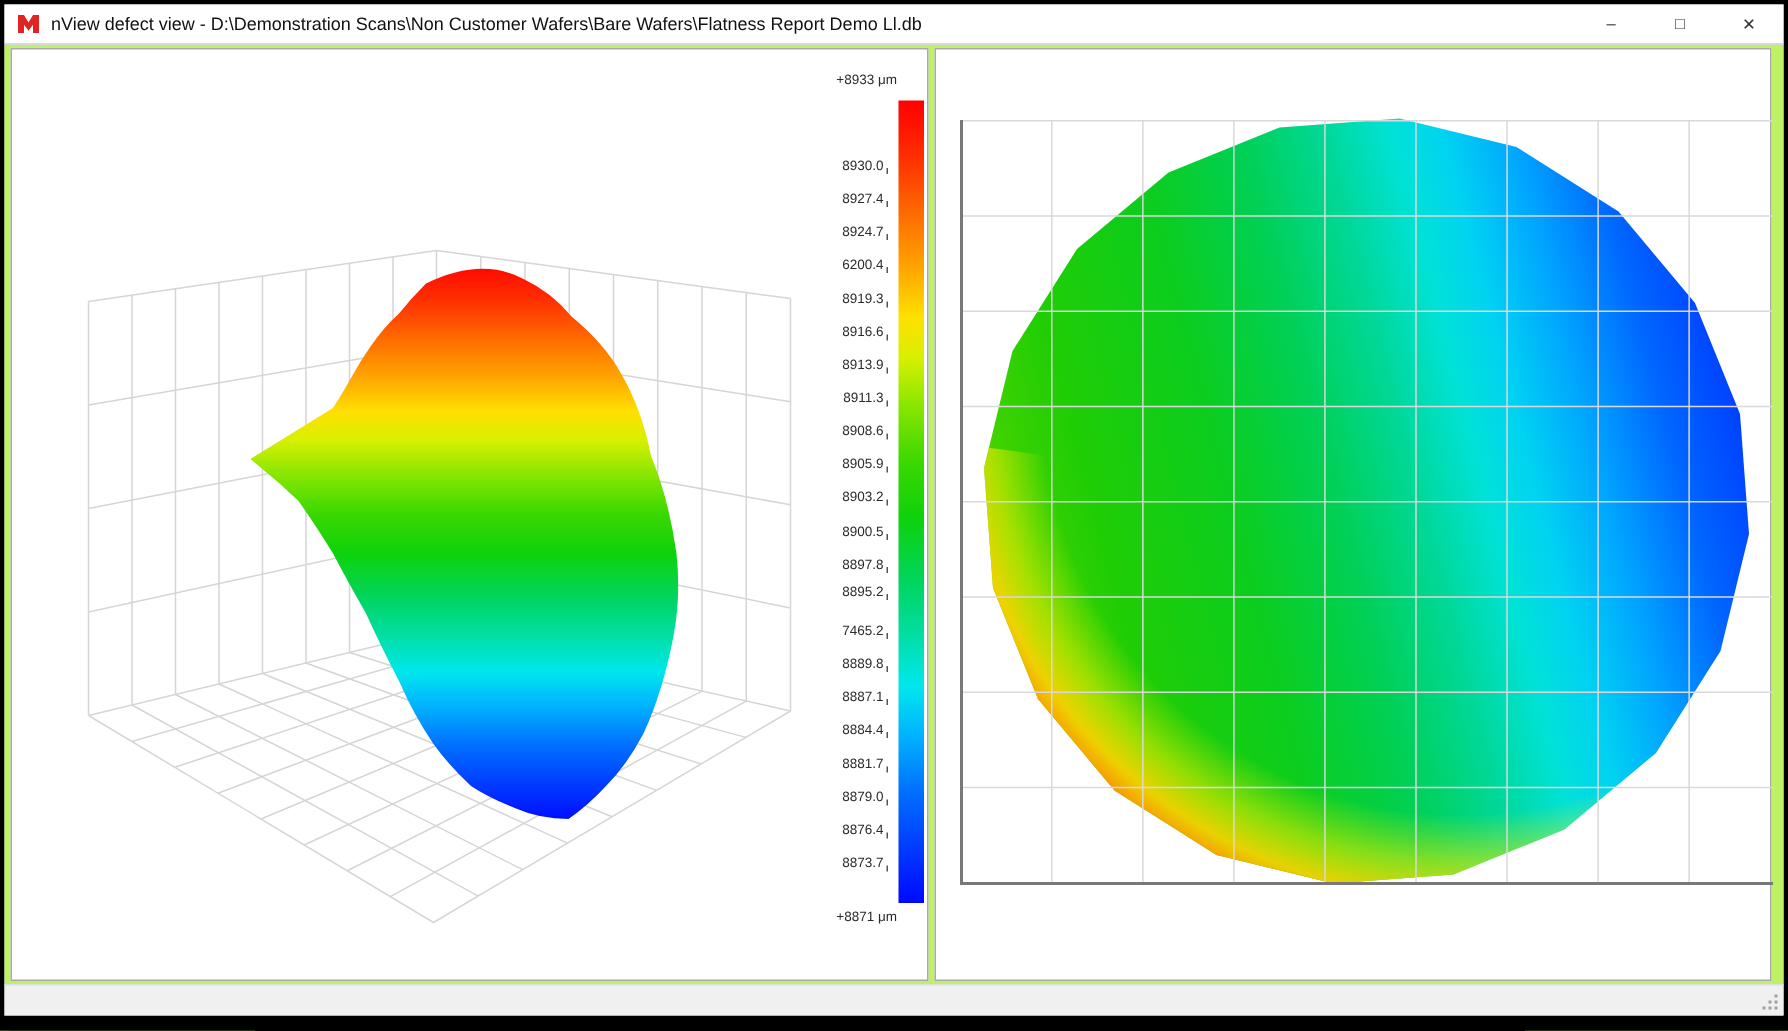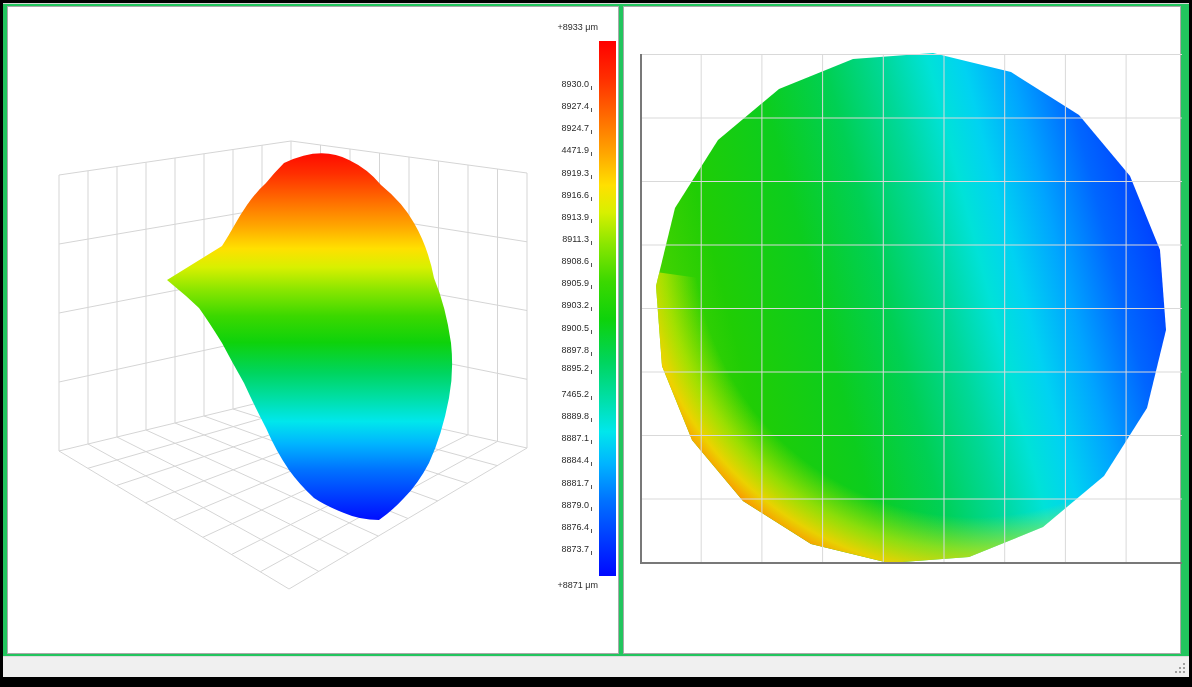--- a/index.html
+++ b/index.html
@@ -12,21 +12,21 @@
   .app-icon{width:16px;height:14px;flex:0 0 auto;}
   .title-text{margin-left:7px;font-size:12px;color:#111;white-space:nowrap;}
   .win-controls{margin-left:auto;display:flex;height:100%;}
   .win-btn{width:46px;height:100%;display:flex;align-items:center;justify-content:center;
            font-size:11px;color:#333;cursor:default;}
   
   .menubar{height:20px;background:#ffffff;display:flex;align-items:center;padding-left:10px;
            font-size:12px;color:#1a1a1a;flex:0 0 auto;}
   .menu-item{padding:1px 7px;}
   
-  .content{flex:1 1 auto;position:relative;background:#22c55e;border-top:1px solid #d6d6d6;}
+  .content{flex:1 1 auto;position:relative;background:#bef264;border-top:1px solid #d6d6d6;}
   .panel{position:absolute;top:2px;bottom:2px;background:#fff;border:1px solid #a9a9a9;box-sizing:border-box;}
   .panel.left{left:4px;width:612px;}
   .panel.right{left:620px;right:8px;}
   .splitter{position:absolute;left:616px;width:4px;top:0;bottom:0;}
   .plot-svg{position:absolute;left:0;top:0;}
   
   .colorbar{position:absolute;left:591px;top:34px;width:17px;height:535px;}
   .cb-label{position:absolute;right:20px;font-size:9px;color:#2b2b2b;white-space:nowrap;}
   .cb-label.top{top:15px;}
   .cb-label.bottom{top:573px;}
@@ -37,20 +37,31 @@
   
   .statusbar{height:20px;background:#f0f0f0;border-top:1px solid #dddddd;position:relative;flex:0 0 auto;}
   .grip{position:absolute;right:2px;bottom:2px;}
 </style>
 </head>
 <body>
 
 <div class="screen">
   <div class="window">
 
+    <div class="titlebar">
+      <svg class="app-icon" viewBox="0 0 16 14">
+        <path d="M1,13 L1,1 L5,1 L8,6 L11,1 L15,1 L15,13 L11,13 L11,7.5 L8,11.5 L5,7.5 L5,13 Z" fill="#e02424"></path>
+      </svg>
+      <span class="title-text">nView defect view - D:\Demonstration Scans\Non Customer Wafers\Bare Wafers\Flatness Report Demo Ll.db</span>
+      <div class="win-controls">
+        <div class="win-btn">–</div>
+        <div class="win-btn">□</div>
+        <div class="win-btn">✕</div>
+      </div>
+    </div>
 
 
     <div class="content">
 
       <div class="panel left">
         <svg class="plot-svg" id="svg3d" width="610" height="602" viewBox="0 0 610 602">
           <defs>
             <linearGradient id="surfGrad" gradientUnits="userSpaceOnUse" x1="0" y1="140" x2="0" y2="516">
                 <stop offset="0%" stop-color="#ff0000"></stop>
                 <stop offset="7.000000000000001%" stop-color="#ff2e00"></stop>
@@ -80,21 +91,21 @@
                    L178,289 L159,273 L214,239 Q221,228 226,219 Q232,208 239,198
                    Q248,185 258,176 Q266,166 276,156 Z"></path>
         </svg>
 
         <span class="cb-label top">+8933 μm</span>
         <div class="colorbar" id="colorbarEl" style="background: linear-gradient(rgb(255, 0, 0) 0%, rgb(255, 46, 0) 7%, rgb(255, 106, 0) 14%, rgb(255, 166, 0) 21%, rgb(255, 224, 0) 27%, rgb(216, 240, 0) 32%, rgb(138, 230, 0) 38%, rgb(59, 216, 0) 45%, rgb(14, 210, 11) 52%, rgb(0, 213, 94) 60%, rgb(0, 223, 168) 67%, rgb(0, 231, 236) 73%, rgb(0, 180, 255) 79%, rgb(0, 113, 255) 86%, rgb(0, 60, 255) 93%, rgb(0, 8, 255) 100%);"></div>
         <div id="tickHost">
             <span class="cb-tick" style="top: 78px;">8930.0</span>
             <span class="cb-tick" style="top: 100.14px;">8927.4</span>
             <span class="cb-tick" style="top: 122.28px;">8924.7</span>
-            <span class="cb-tick" style="top: 144.42px;">4471.9</span>
+            <span class="cb-tick" style="top: 144.42px;">6200.4</span>
             <span class="cb-tick" style="top: 166.56px; padding-left: 16px;">8919.3</span>
             <span class="cb-tick" style="top: 188.7px;">8916.6</span>
             <span class="cb-tick" style="top: 210.84px;">8913.9</span>
             <span class="cb-tick" style="top: 232.98px;">8911.3</span>
             <span class="cb-tick" style="top: 255.12px;">8908.6</span>
             <span class="cb-tick" style="top: 277.26px;">8905.9</span>
             <span class="cb-tick" style="top: 299.4px;">8903.2</span>
             <span class="cb-tick" style="top: 321.54px;">8900.5</span>
             <span class="cb-tick" style="top: 343.68px; margin-left: 21px;">8897.8</span>
             <span class="cb-tick" style="top: 362px;">8895.2</span>

